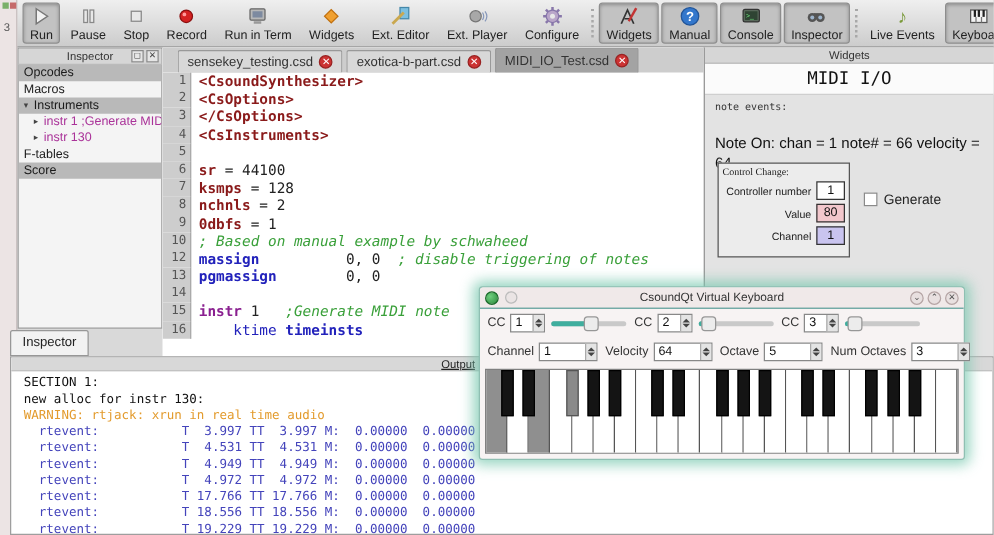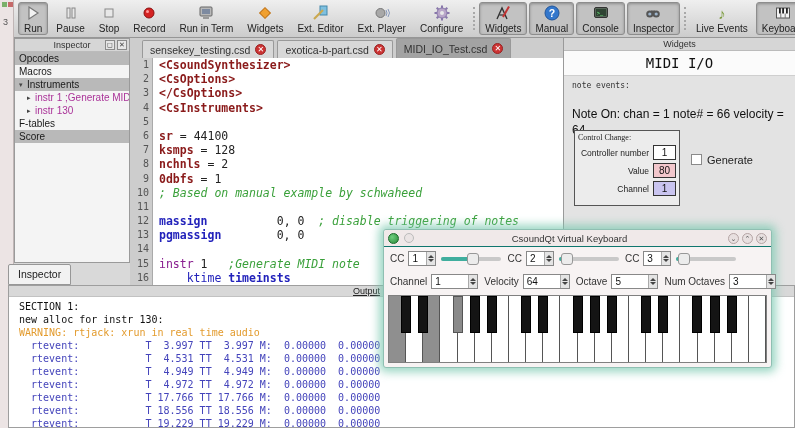--- a/index.html
+++ b/index.html
@@ -48,21 +48,21 @@
   .tab-close { width:11px; height:11px; border-radius:50%; background:#cc3333; border:1px solid #992222; color:#fff; font-size:8px; line-height:9px; text-align:center; flex:none; }
   #code { flex:1; font-family:"DejaVu Sans Mono", monospace; font-size:11.5px; overflow:hidden; }
   .code-line { display:flex; height:14.2px; line-height:14.2px; white-space:pre; }
   .ln { width:23px; background:#cdcdcd; color:#555; text-align:right; padding-right:3px; font-size:10px; border-right:1px solid #aaa; flex:none; }
   .code-text { padding-left:6px; }
   .seg-tag { color:#8a1a1a; font-weight:bold; }
   .seg-kw { color:#8a1a1a; font-weight:bold; }
   .seg-plain { color:#222; }
   .seg-comment { color:#3aa03a; font-style:italic; }
   .seg-op { color:#2222bb; font-weight:bold; }
-  .seg-instr { color:#8a2090; font-weight:normal; }
+  .seg-instr { color:#8a2090; font-weight:bold; }
   .seg-var { color:#2222bb; }
   .seg-opb { color:#2222bb; font-weight:bold; }
 
   
   #widgets { position:absolute; left:563px; top:38px; width:232px; height:247px; background:#e3e3e3; border-left:1px solid #9a9a9a; }
   #midi-title { height:25px; background:#fbfbfb; font-family:"DejaVu Sans Mono",monospace; font-size:14px; text-align:center; line-height:25px; color:#111; border-bottom:1px solid #cfcfcf; }
   #note-area { padding:5px 8px 0 8px; }
   #note-events-label { font-family:"DejaVu Sans Mono",monospace; font-size:8px; color:#333; }
   #note-on-text { font-size:12px; color:#101010; margin-top:16px; line-height:16px; width:218px; }
   #cc-box { position:absolute; left:10px; top:92px; width:106px; height:76px; border:1px solid #555; background:#ececec; padding:2px 3px; }
@@ -339,21 +339,20 @@
         <div class="code-line"><span class="ln">1</span><span class="code-text"><span class="seg-tag">&lt;CsoundSynthesizer&gt;</span></span></div>
         <div class="code-line"><span class="ln">2</span><span class="code-text"><span class="seg-tag">&lt;CsOptions&gt;</span></span></div>
         <div class="code-line"><span class="ln">3</span><span class="code-text"><span class="seg-tag">&lt;/CsOptions&gt;</span></span></div>
         <div class="code-line"><span class="ln">4</span><span class="code-text"><span class="seg-tag">&lt;CsInstruments&gt;</span></span></div>
         <div class="code-line"><span class="ln">5</span><span class="code-text"></span></div>
         <div class="code-line"><span class="ln">6</span><span class="code-text"><span class="seg-kw">sr</span><span class="seg-plain"> = 44100</span></span></div>
         <div class="code-line"><span class="ln">7</span><span class="code-text"><span class="seg-kw">ksmps</span><span class="seg-plain"> = 128</span></span></div>
         <div class="code-line"><span class="ln">8</span><span class="code-text"><span class="seg-kw">nchnls</span><span class="seg-plain"> = 2</span></span></div>
         <div class="code-line"><span class="ln">9</span><span class="code-text"><span class="seg-kw">0dbfs</span><span class="seg-plain"> = 1</span></span></div>
         <div class="code-line"><span class="ln">10</span><span class="code-text"><span class="seg-comment">; Based on manual example by schwaheed</span></span></div>
-        <div class="code-line"><span class="ln">11</span><span class="code-text"></span></div>
         <div class="code-line"><span class="ln">12</span><span class="code-text"><span class="seg-op">massign</span><span class="seg-plain">          0, 0  </span><span class="seg-comment">; disable triggering of notes</span></span></div>
         <div class="code-line"><span class="ln">13</span><span class="code-text"><span class="seg-op">pgmassign</span><span class="seg-plain">        0, 0</span></span></div>
         <div class="code-line"><span class="ln">14</span><span class="code-text"></span></div>
         <div class="code-line"><span class="ln">15</span><span class="code-text"><span class="seg-instr">instr</span><span class="seg-plain"> 1   </span><span class="seg-comment">;Generate MIDI note</span></span></div>
         <div class="code-line"><span class="ln">16</span><span class="code-text"><span class="seg-var">    ktime </span><span class="seg-opb">timeinsts</span></span></div>
       </div>
   </div>
 
   <div id="widgets">
     <div class="dock-title">

